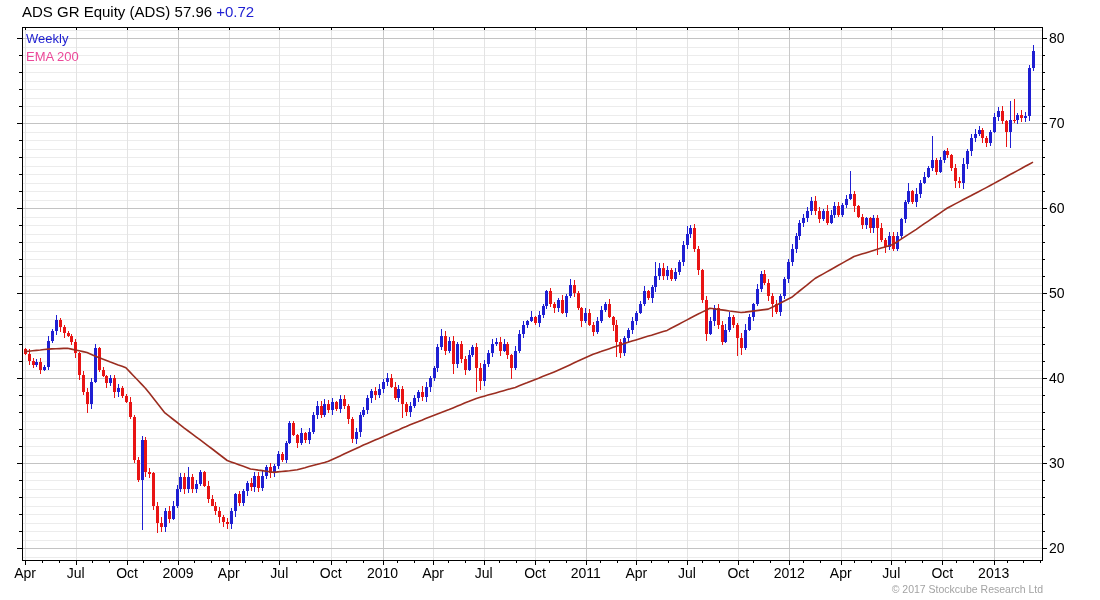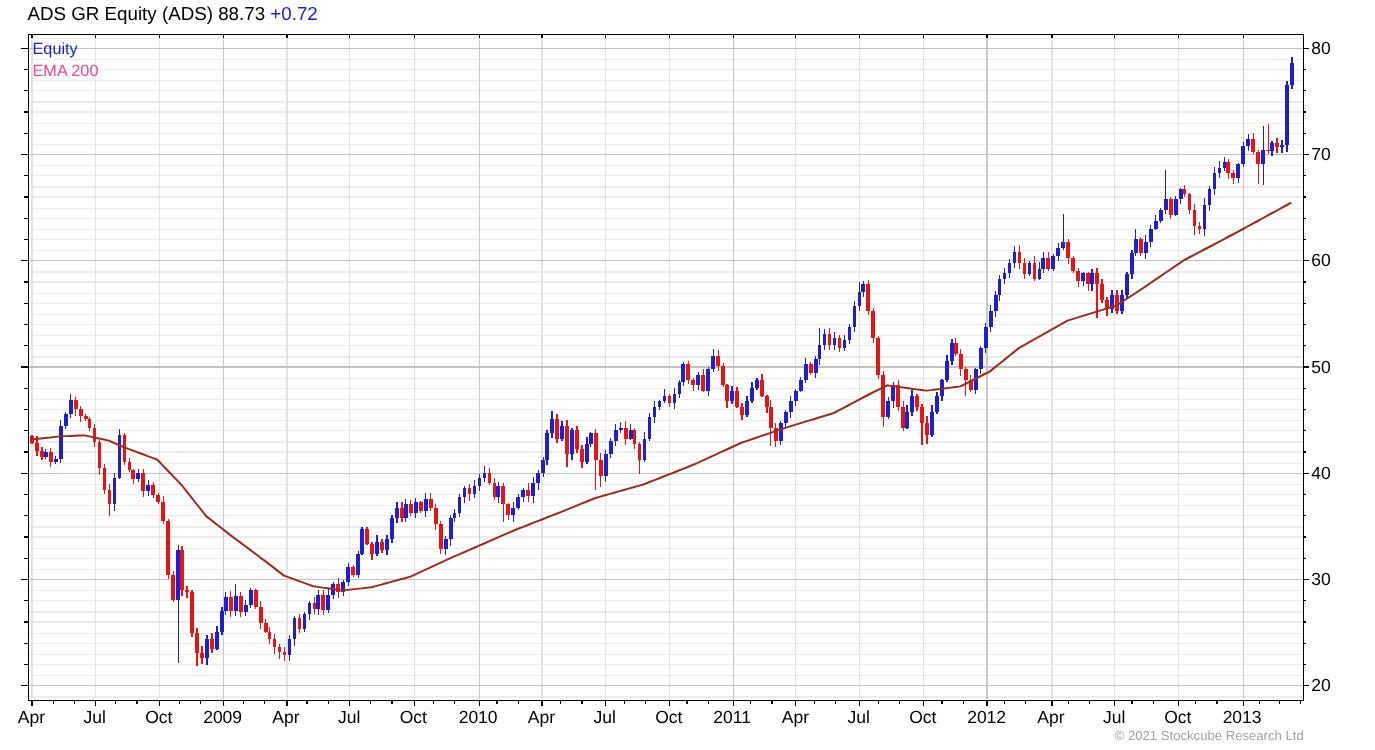--- a/index.html
+++ b/index.html
@@ -1325,22 +1325,22 @@
         <text x="686.9" y="578" font-size="14" fill="#000000" text-anchor="middle">Jul</text>
         <text x="738.3" y="578" font-size="14" fill="#000000" text-anchor="middle">Oct</text>
         <text x="789.3" y="578" font-size="14" fill="#000000" text-anchor="middle">2012</text>
         <text x="840.7" y="578" font-size="14" fill="#000000" text-anchor="middle">Apr</text>
         <text x="891.3" y="578" font-size="14" fill="#000000" text-anchor="middle">Jul</text>
         <text x="942.3" y="578" font-size="14" fill="#000000" text-anchor="middle">Oct</text>
         <text x="993.7" y="578" font-size="14" fill="#000000" text-anchor="middle">2013</text>
       </g>
     </svg>
 
-  <div class="hdr-left"><span>ADS GR Equity (ADS) 88.73</span><span> </span><span class="chg" style="color: rgb(31, 31, 210);">+0.72</span></div>
+  <div class="hdr-left"><span>ADS GR Equity (ADS) 57.96</span><span> </span><span class="chg" style="color: rgb(31, 31, 210);">+0.72</span></div>
 
 
   <div class="legend">
-    <div class="tf" style="color: rgb(31, 31, 210);">Equity</div>
+    <div class="tf" style="color: rgb(31, 31, 210);">Weekly</div>
     <div class="ov" style="color: #ec4899;">EMA 200</div>
   </div>
 
-  <div class="footer" style="color: rgb(163, 163, 163);">© 2021 Stockcube Research Ltd</div>
+  <div class="footer" style="color: rgb(163, 163, 163);">© 2017 Stockcube Research Ltd</div>
 </div>
 
 </body></html>

